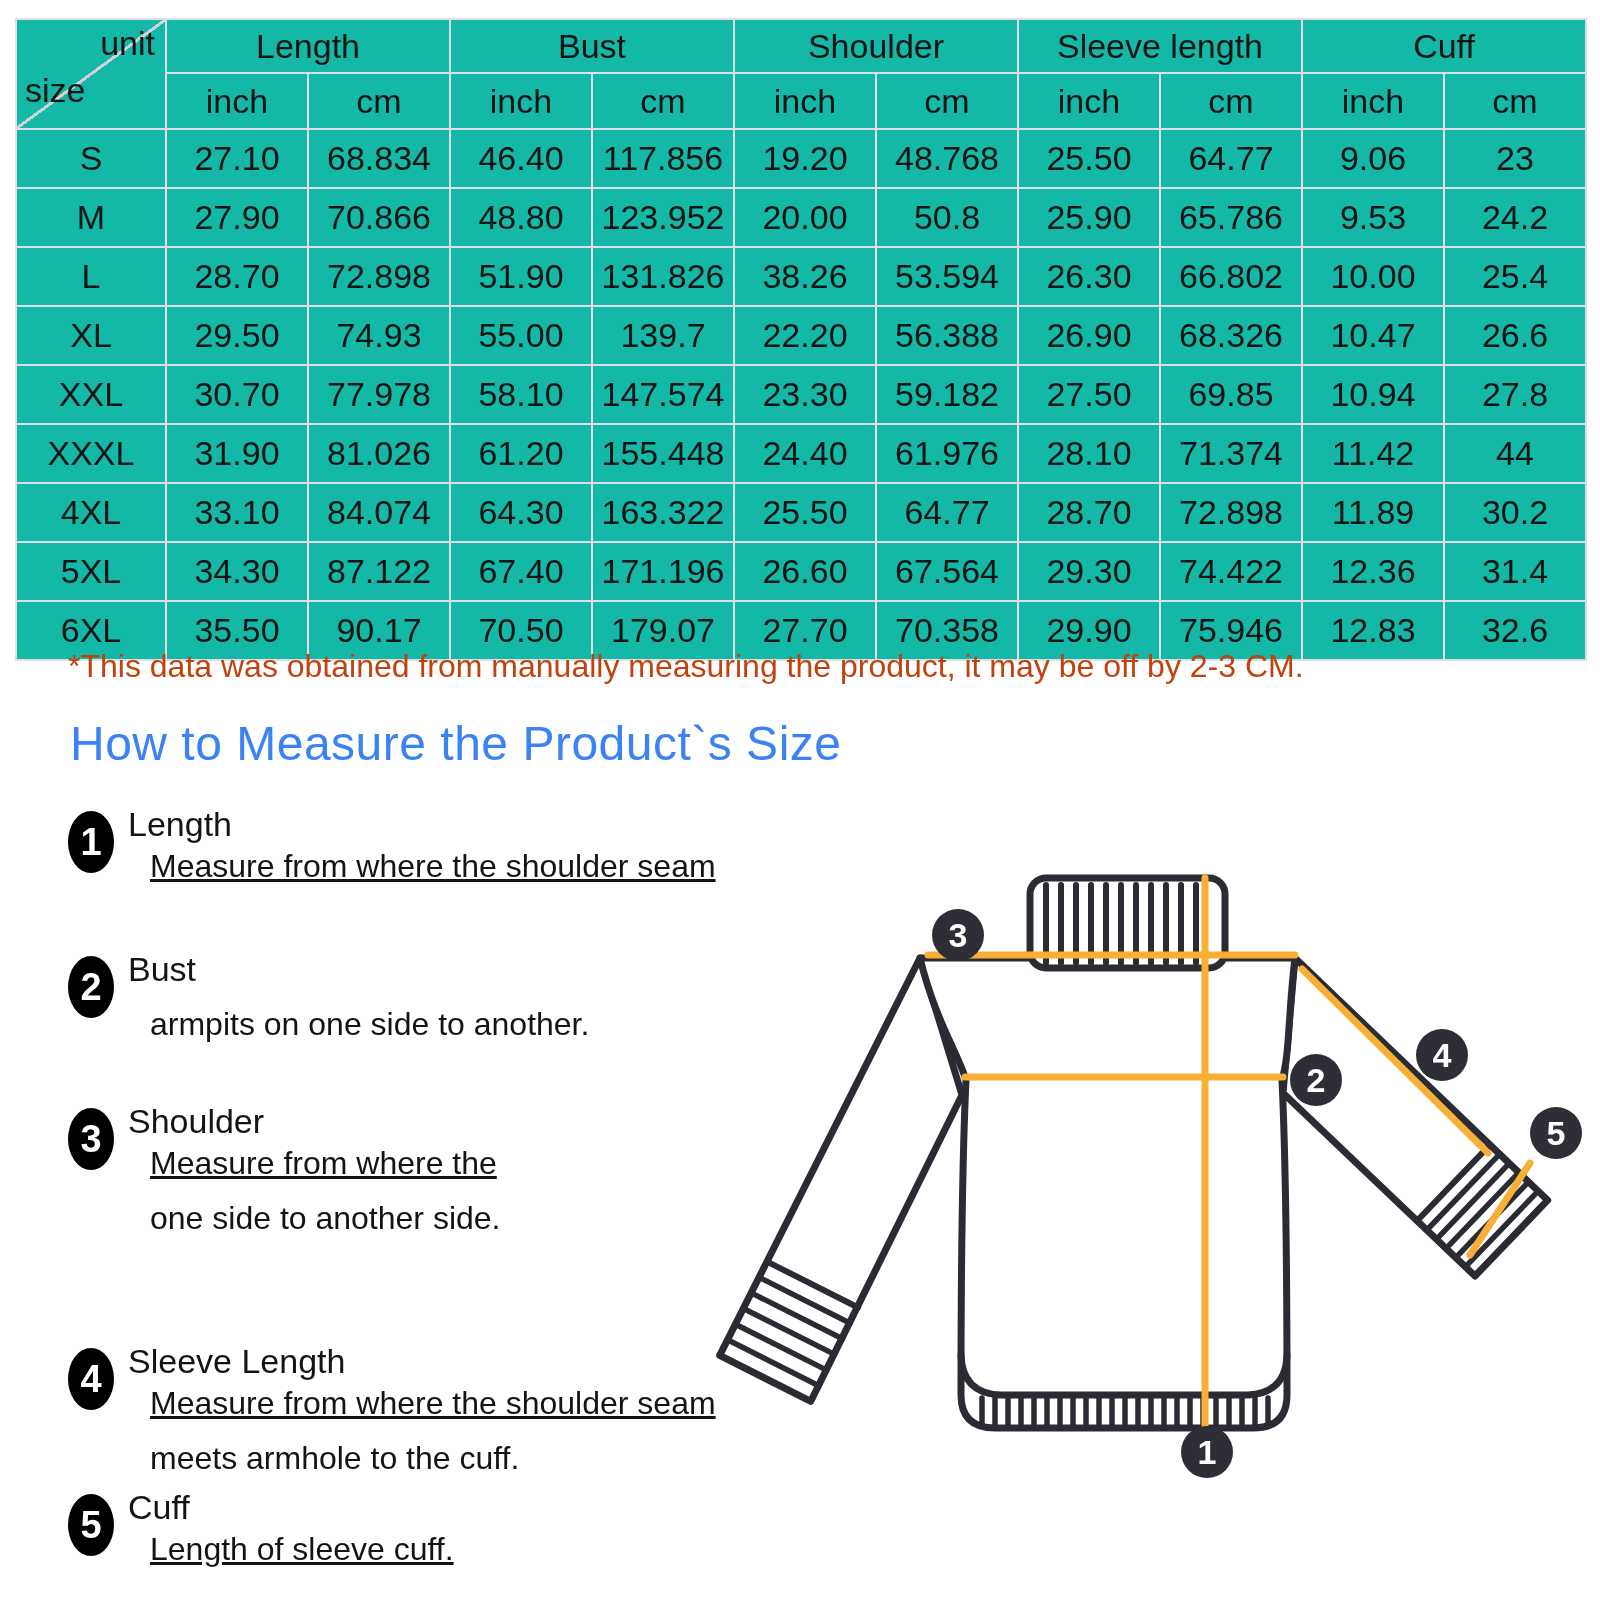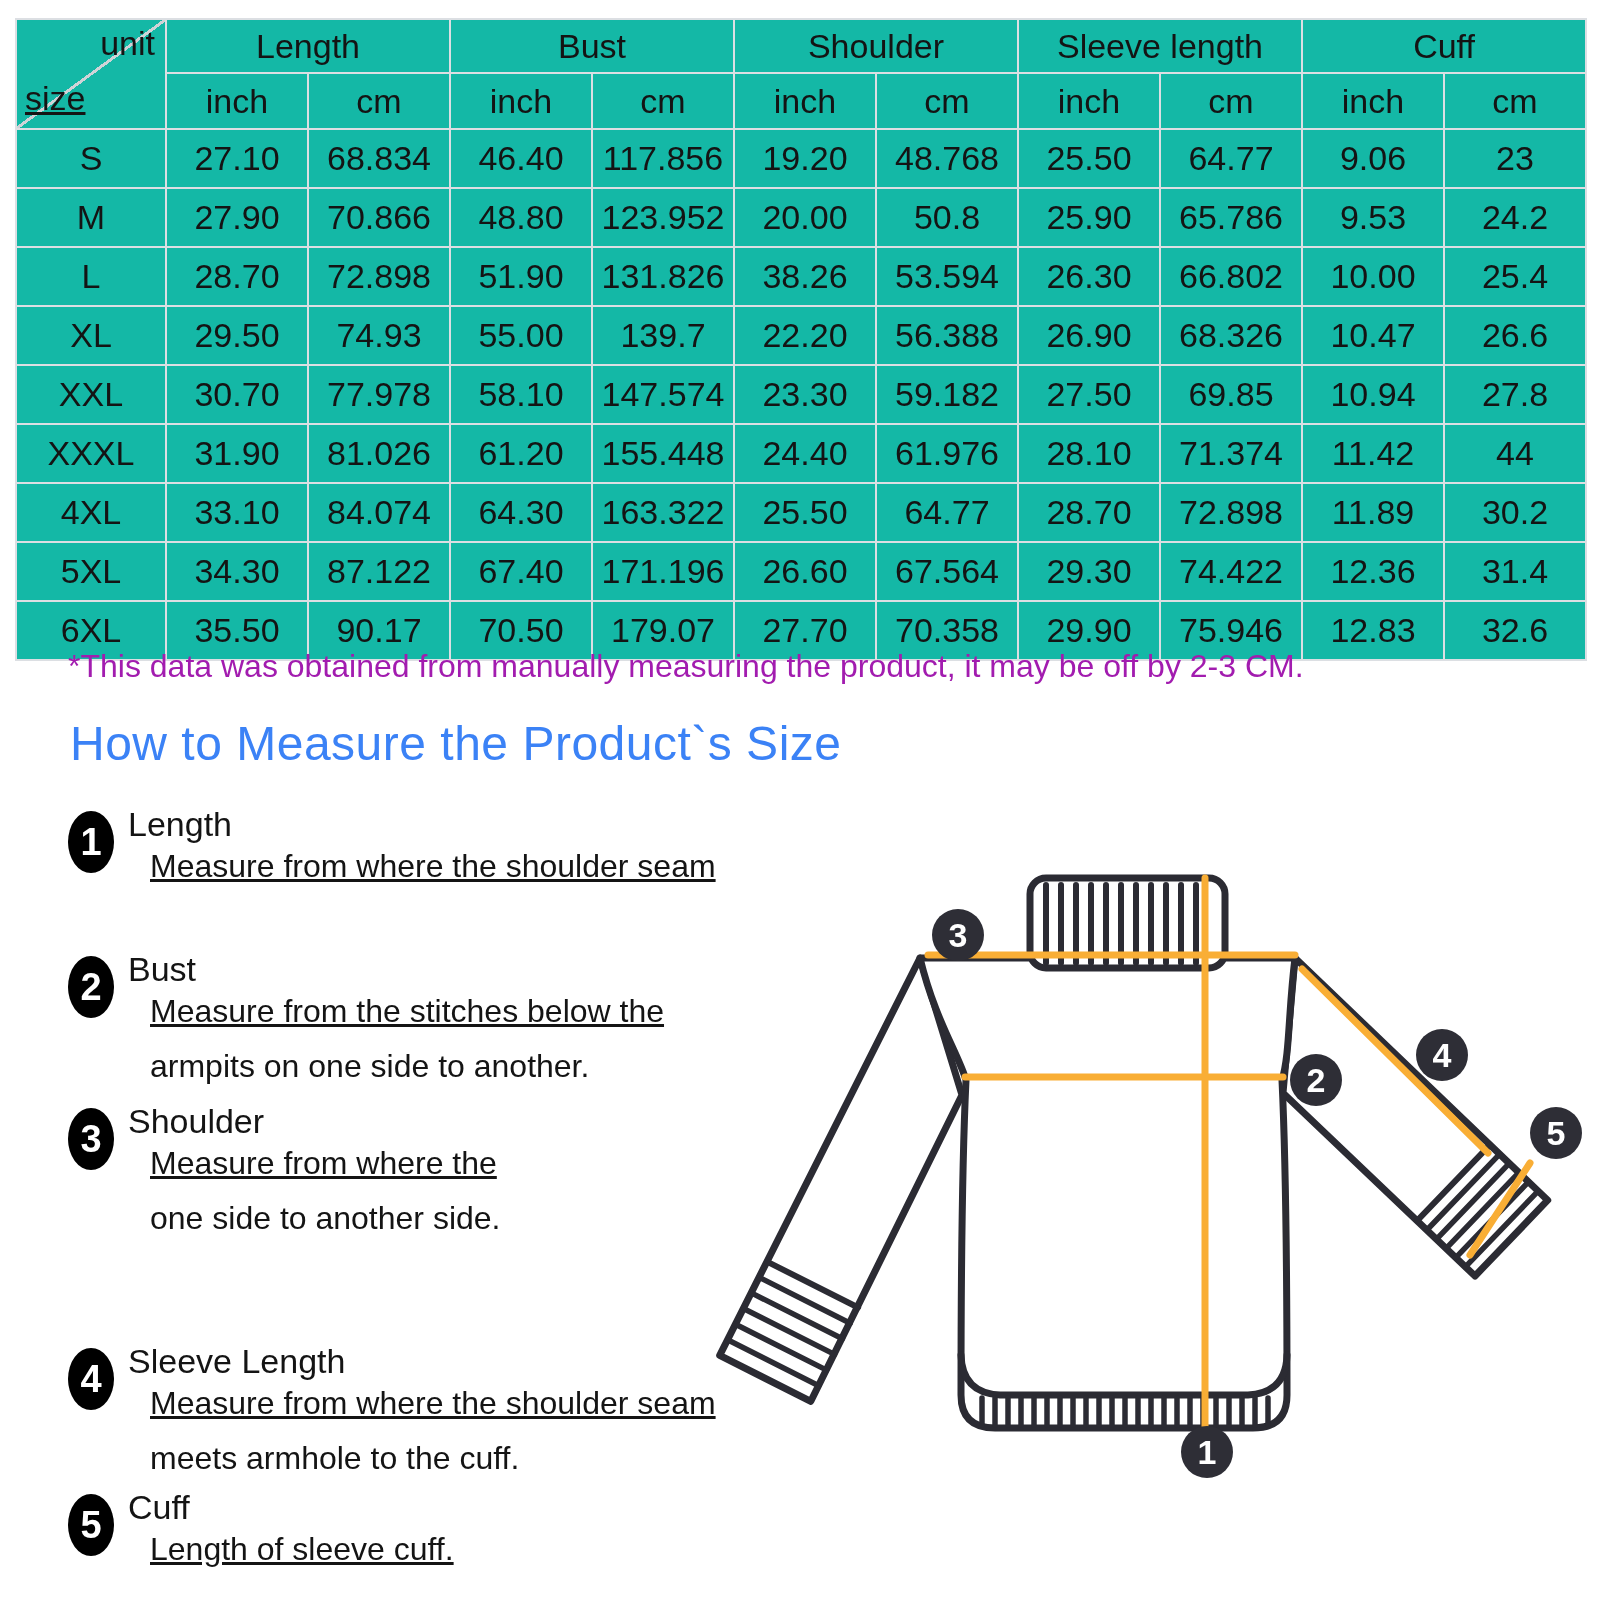--- a/index.html
+++ b/index.html
@@ -24,23 +24,23 @@
   .size-table tbody td{height:57px;}
   .corner{
     position:relative;
     background-image:linear-gradient(to bottom right,
       transparent calc(50% - 1.5px),
       #cfd3d7 calc(50% - 1.5px),
       #cfd3d7 calc(50% + 1.5px),
       transparent calc(50% + 1.5px));
   }
   .corner .c-unit{position:absolute;top:4px;right:10px;font-size:34px;}
-  .corner .c-size{position:absolute;bottom:10px;left:8px;font-size:34px;text-decoration:underline;}
+  .corner .c-size{position:absolute;bottom:18px;left:8px;font-size:34px;}
   
-  .table-note{position:absolute;left:68px;top:648px;font-size:32px;color:#a21caf;}
+  .table-note{position:absolute;left:68px;top:648px;font-size:32px;color:#c2410c;}
   .section-heading{position:absolute;left:70px;top:716px;font-size:48px;font-weight:400;color:#3b82f6;letter-spacing:.5px;}
   
   .step{position:absolute;left:68px;display:flex;align-items:flex-start;gap:14px;}
   .step-badge{
     flex:0 0 auto;width:46px;height:62px;border-radius:50%;background:#000;
     color:#fff;display:flex;align-items:center;justify-content:center;
     font-size:38px;font-weight:bold;margin-top:6px;
   }
   .step-title{font-size:34px;color:#141414;}
   .step-line{font-size:32px;color:#141414;padding-left:22px;margin-top:17px;height:38px;}
@@ -219,21 +219,20 @@
   <div class="step-text">
     <div class="step-title">Length</div>
     <div class="step-line first">Measure from where the shoulder seam</div>
   </div>
 </div>
 
 <div class="step" style="top:950px">
   <div class="step-badge">2</div>
   <div class="step-text">
     <div class="step-title">Bust</div>
-    <div class="step-line first">Measure from the stitches below the</div>
     <div class="step-line">armpits on one side to another.</div>
   </div>
 </div>
 
 <div class="step" style="top:1102px">
   <div class="step-badge">3</div>
   <div class="step-text">
     <div class="step-title">Shoulder</div>
     <div class="step-line first">Measure from where the</div>
     <div class="step-line">one side to another side.</div>

